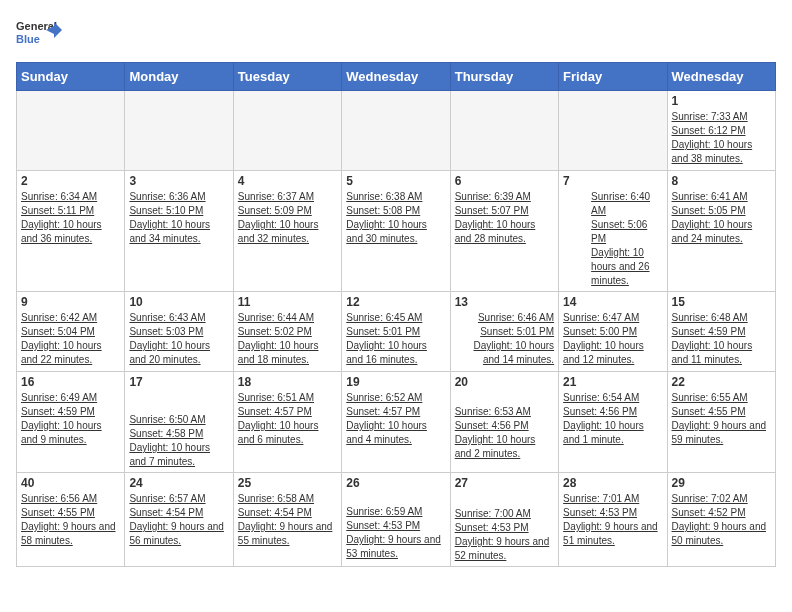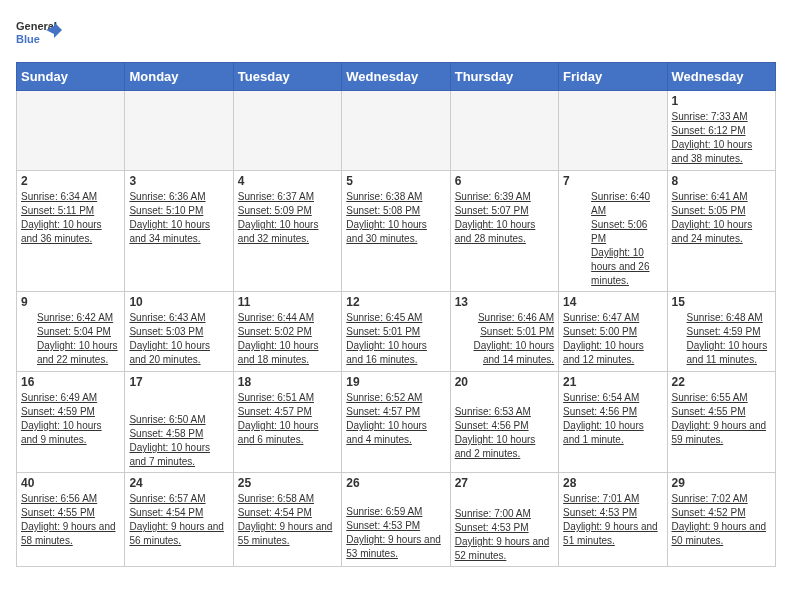--- a/index.html
+++ b/index.html
@@ -157,21 +157,21 @@
         <td>
           <span class="day-number">8</span>
           <div class="day-info" style="white-space: pre-line;">Sunrise: 6:41 AM
 Sunset: 5:05 PM
 Daylight: 10 hours and 24 minutes.</div>
         </td>
       </tr>
       <tr>
         <td>
           <span class="day-number">9</span>
-          <div class="day-info" style="white-space: pre-line; margin-left: 16px;">Sunrise: 6:42 AM
+          <div class="day-info" style="white-space: pre-line;">Sunrise: 6:42 AM
 Sunset: 5:04 PM
 Daylight: 10 hours and 22 minutes.</div>
         </td>
         <td>
           <span class="day-number">10</span>
           <div class="day-info" style="white-space: pre-line;">Sunrise: 6:43 AM
 Sunset: 5:03 PM
 Daylight: 10 hours and 20 minutes.</div>
         </td>
         <td>
@@ -193,21 +193,21 @@
 Daylight: 10 hours and 14 minutes.</div>
         </td>
         <td>
           <span class="day-number">14</span>
           <div class="day-info" style="white-space: pre-line;">Sunrise: 6:47 AM
 Sunset: 5:00 PM
 Daylight: 10 hours and 12 minutes.</div>
         </td>
         <td>
           <span class="day-number">15</span>
-          <div class="day-info" style="white-space: pre-line; margin-left: 15px;">Sunrise: 6:48 AM
+          <div class="day-info" style="white-space: pre-line;">Sunrise: 6:48 AM
 Sunset: 4:59 PM
 Daylight: 10 hours and 11 minutes.</div>
         </td>
       </tr>
       <tr>
         <td>
           <span class="day-number">16</span>
           <div class="day-info" style="white-space: pre-line;">Sunrise: 6:49 AM
 Sunset: 4:59 PM
 Daylight: 10 hours and 9 minutes.</div>

